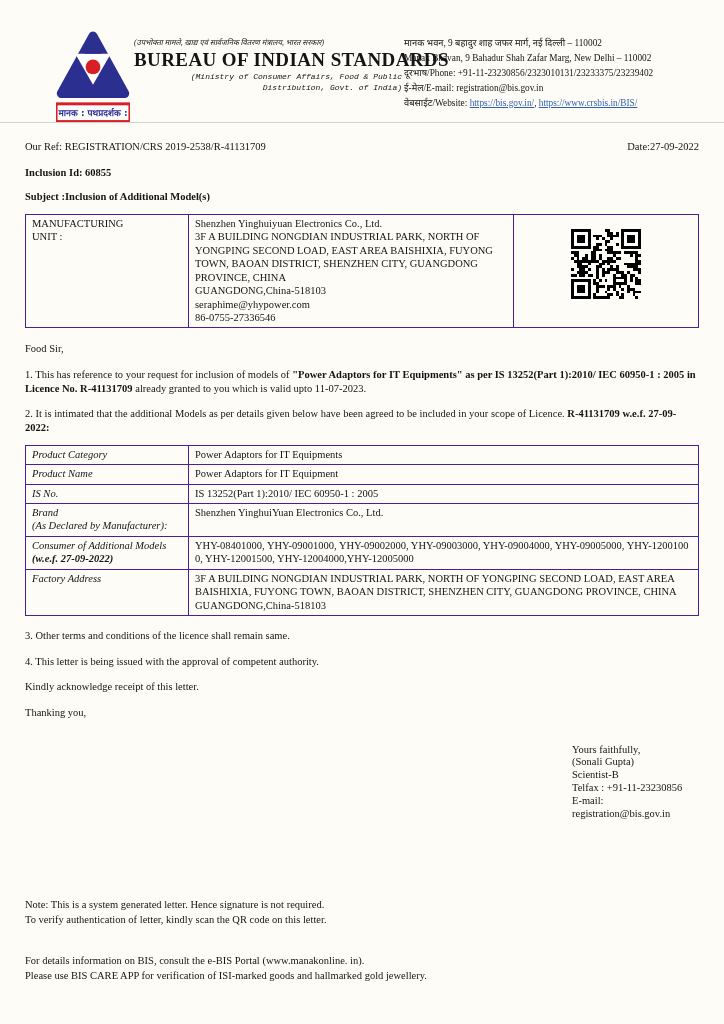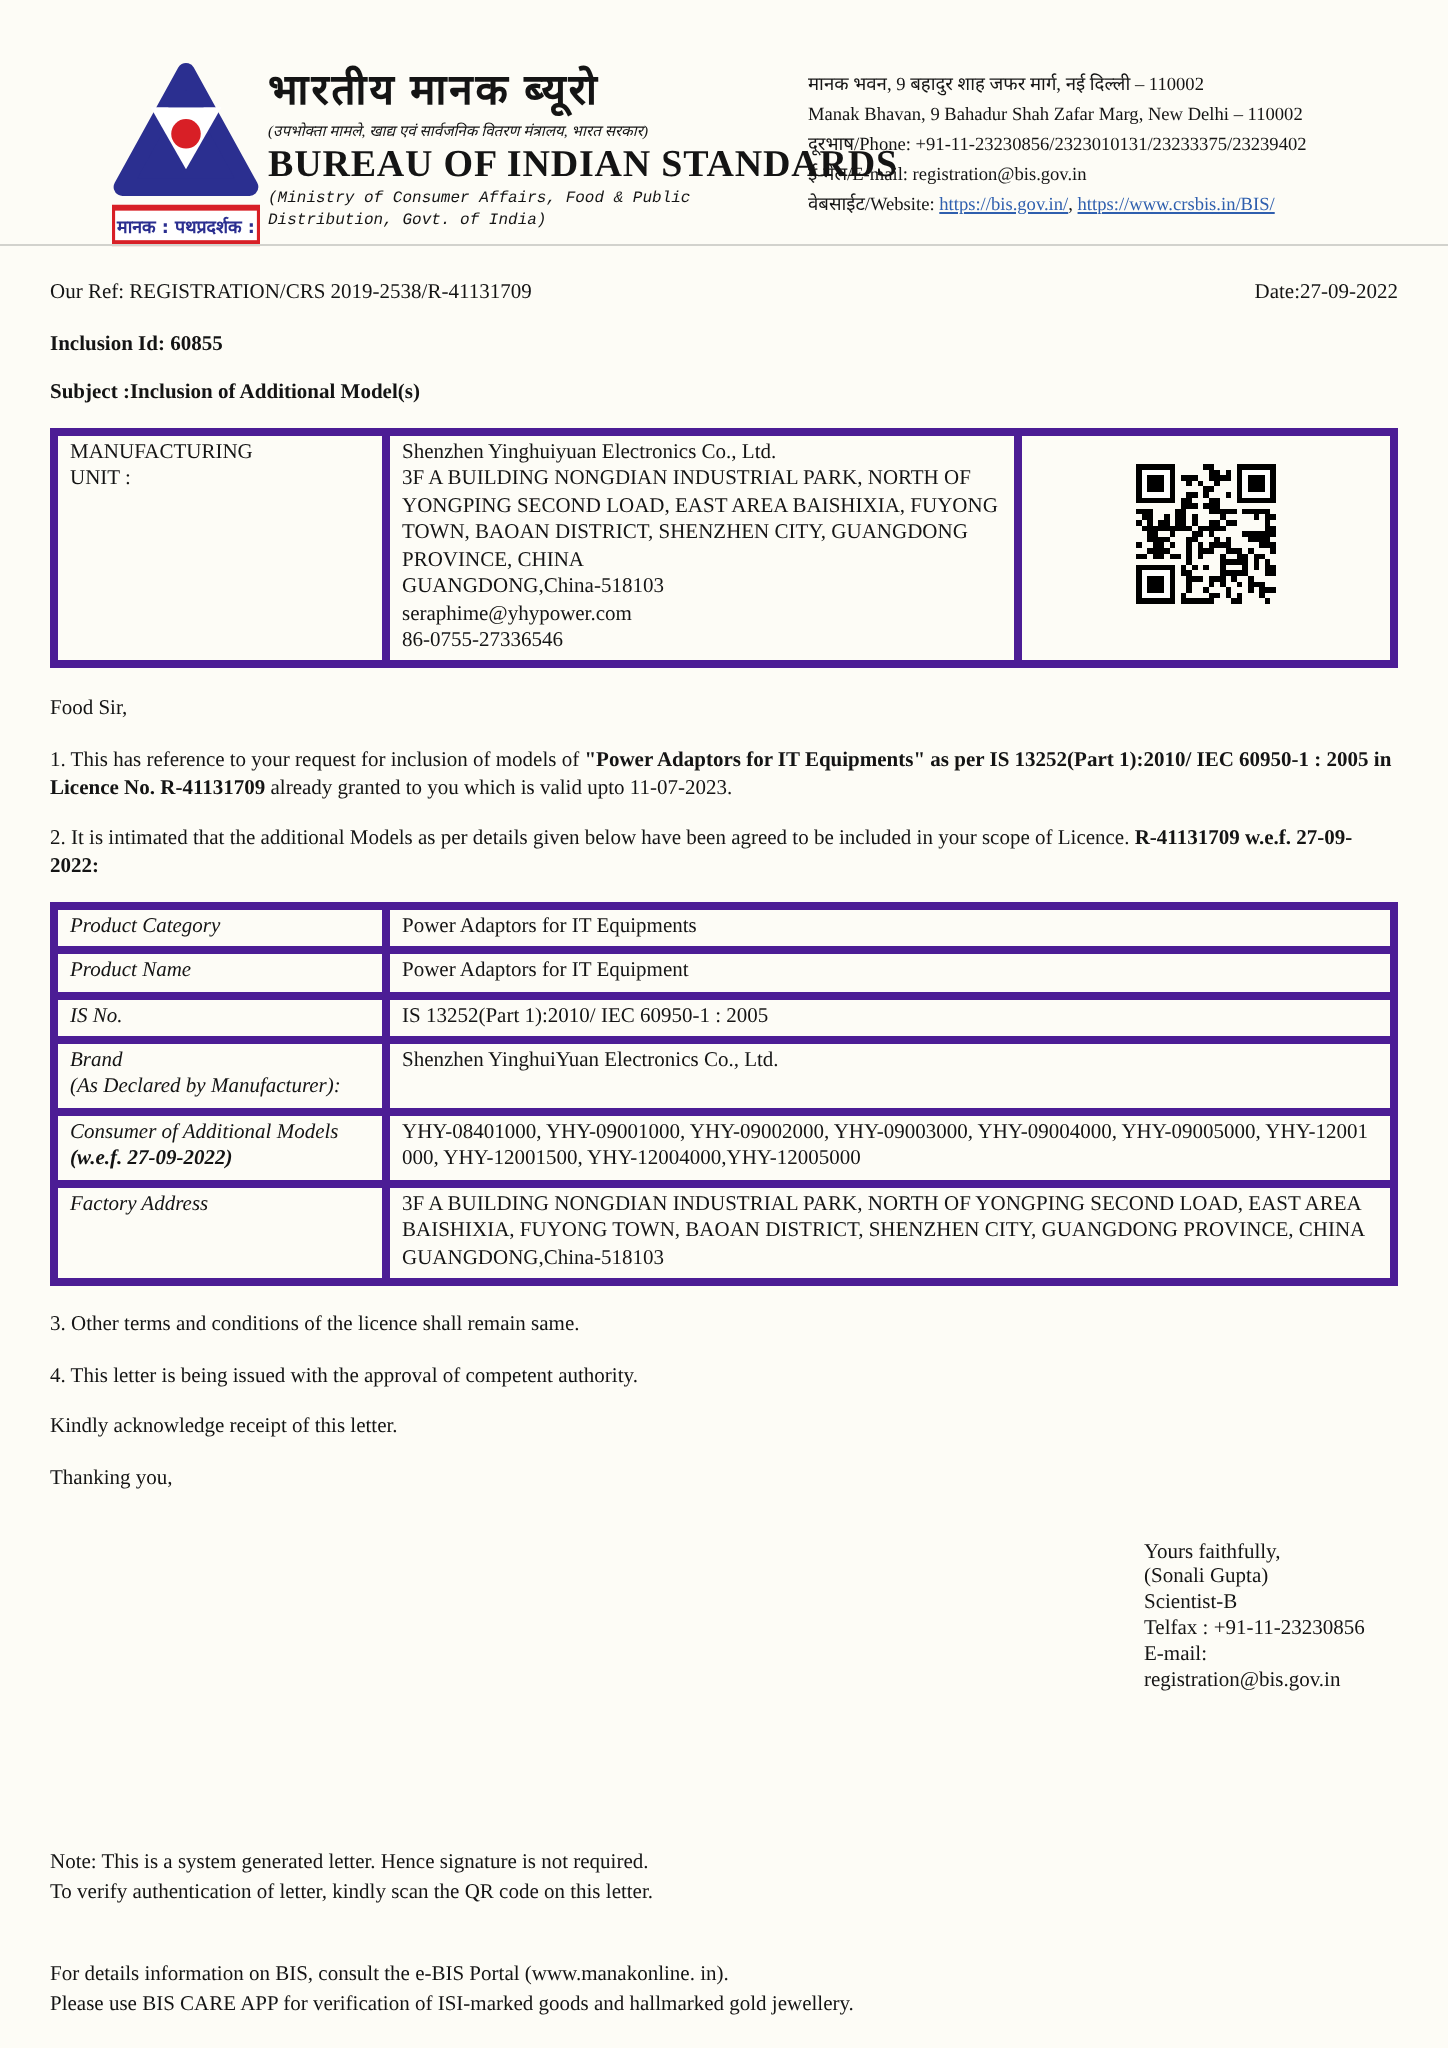--- a/index.html
+++ b/index.html
@@ -9,31 +9,31 @@
     font-family:"Liberation Serif",serif;
     color:#141414;
     position:relative;
     overflow:hidden;
   }
   .header-logo{position:absolute;left:56px;top:30px;width:74px;}
   .org-block{position:absolute;left:134px;top:34px;width:268px;}
   .hindi-title{font-size:21px;font-weight:bold;letter-spacing:1.5px;line-height:1.1;}
   .hindi-sub{font-size:7.6px;font-style:italic;margin-top:3px;white-space:nowrap;}
   .en-title{font-size:19px;font-weight:bold;letter-spacing:0.4px;margin-top:2px;white-space:nowrap;}
-  .en-sub{font-size:8px;font-style:italic;font-family:"Liberation Mono",monospace;margin-top:1px;line-height:1.35;}
+  .en-sub{font-size:8px;font-style:italic;font-family:"Liberation Mono",monospace;margin-top:1px;line-height:1.35;text-align:right;}
   .contact-block{position:absolute;left:404px;top:36px;width:310px;font-size:9.3px;line-height:1.6;}
   .contact-block a{color:#2f5fae;text-decoration:underline;}
   .header-rule{position:absolute;top:122px;left:0;width:724px;border-top:1px solid #d2d2cd;}
 
   .letter{position:absolute;left:25px;top:140px;width:674px;font-size:10.5px;line-height:1.3;}
   .ref-row{display:flex;justify-content:space-between;}
   .b{font-weight:bold;}
   .mt{margin-top:12px;}
   table{border-collapse:collapse;width:100%;margin-top:10px;font-size:10.5px;table-layout:fixed;}
-  td{border:4px solid #4c1d95;padding:2px 6px 3px 6px;vertical-align:top;line-height:1.28;}
+  td{border:1px solid #4c1d95;padding:2px 6px 3px 6px;vertical-align:top;line-height:1.28;}
   .t1-label{width:150px;}
   .t1-qr{width:172px;text-align:center;}
   .qr-box{display:inline-block;margin-top:12px;}
   .t2-label{width:150px;font-style:italic;}
   .breakall{word-break:break-all;}
   .sig{margin-top:24px;margin-left:547px;line-height:1.22;}
   .note{margin-top:78px;line-height:1.38;}
   .footer-block{margin-top:27px;line-height:1.38;}
   svg text.tagline{font-family:"DejaVu Sans",sans-serif;font-weight:bold;}
 </style>
@@ -45,21 +45,20 @@
     <polygon points="50,8 7,86 93,86" fill="#2b2f90" stroke="#2b2f90" stroke-width="12" stroke-linejoin="round"></polygon>
     <polygon points="26,32 74,32 50,74" fill="#ffffff"></polygon>
     <polygon points="50,20 38,32 62,32" fill="#2b2f90"></polygon>
     <circle cx="50" cy="50" r="10" fill="#d81f26"></circle>
     <rect x="0" y="100" width="100" height="24" fill="#ffffff" stroke="#d81f26" stroke-width="4"></rect>
     <text class="tagline" x="50" y="117" text-anchor="middle" font-size="12" fill="#2b2f90">मानक : पथप्रदर्शक :</text>
   </svg>
 </div>
 
 <div class="org-block">
-  <div class="hindi-title">भारतीय मानक ब्यूरो</div>
   <div class="hindi-sub">(उपभोक्ता मामले, खाद्य एवं सार्वजनिक वितरण मंत्रालय, भारत सरकार)</div>
   <div class="en-title">BUREAU OF INDIAN STANDARDS</div>
   <div class="en-sub">(Ministry of Consumer Affairs, Food &amp; Public Distribution, Govt. of India)</div>
 </div>
 
 <div class="contact-block">
   <div>मानक भवन, 9 बहादुर शाह जफर मार्ग, नई दिल्ली – 110002</div>
   <div>Manak Bhavan, 9 Bahadur Shah Zafar Marg, New Delhi – 110002</div>
   <div>दूरभाष/Phone: +91-11-23230856/2323010131/23233375/23239402</div>
   <div>ई-मेल/E-mail: registration@bis.gov.in</div>

